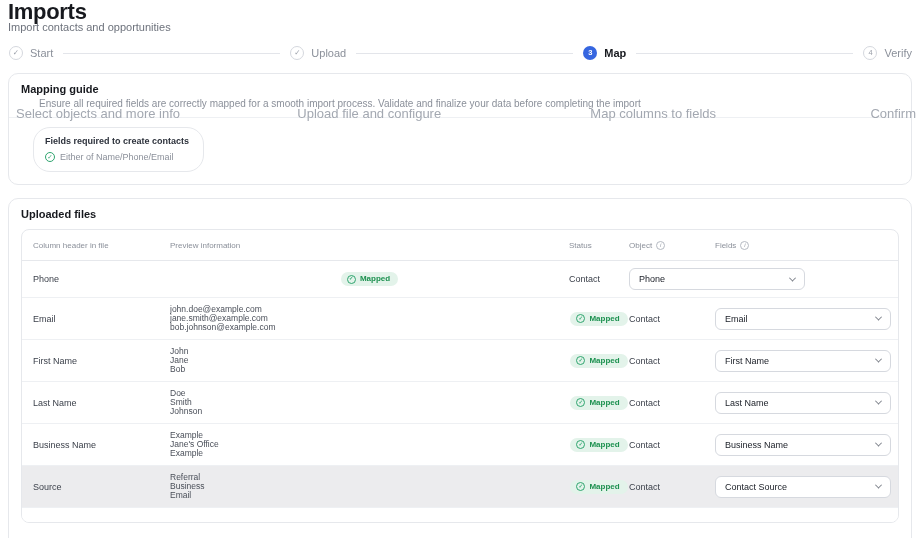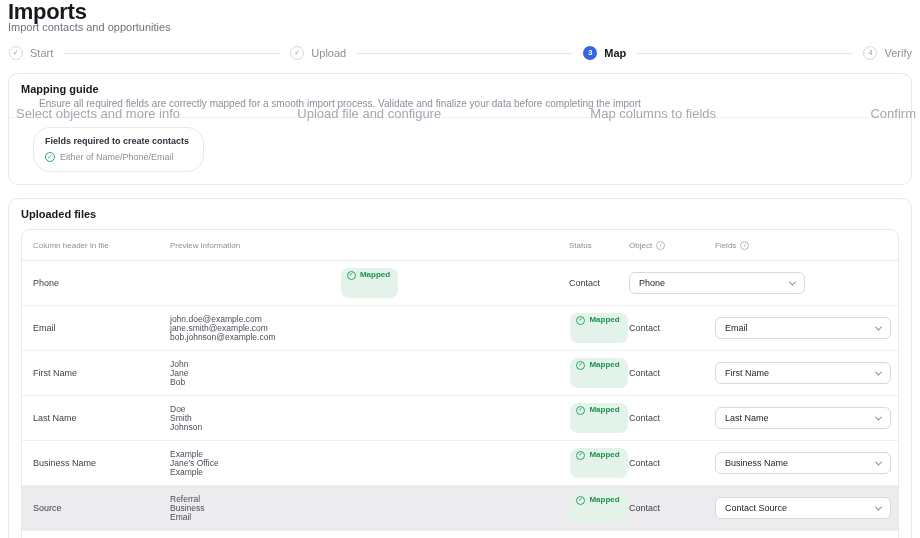--- a/index.html
+++ b/index.html
@@ -64,21 +64,21 @@
   }
   .trow { padding:7px 11px; border-top:1px solid #eef0f3; background:#fff; }
   .trow:first-of-type { border-top:none; }
   .trow.highlighted { background:#ececee; }
   .c-name { font-size:9px; color:#3c414b; }
   .c-preview div { font-size:8.5px; color:#4a4f59; line-height:9px; white-space:nowrap; overflow:hidden; }
   .c-status { display:flex; justify-content:center; }
   .badge {
     display:inline-flex; align-items:center; gap:4px;
     background:#e3f3ea; color:#1d9150; border-radius:8px;
-    padding:2px 8px 18px 6px; font-size:8px; font-weight:600; line-height:10px;
+    padding:2px 8px 2px 6px; font-size:8px; font-weight:600; line-height:10px;
   }
   .badge .circle-check { width:9px; height:9px; font-size:5.5px; border-color:#2fa56f; }
   .c-object { font-size:9px; color:#3c414b; }
   .select {
     height:22px; width:176px; background:#fff;
     border:1px solid #d6d9df; border-radius:6px;
     display:flex; align-items:center; justify-content:space-between;
     padding:0 9px; font-size:9px; color:#20242c; cursor:pointer;
   }
   .chevron { width:5px; height:5px; border-right:1.2px solid #7a7f88; border-bottom:1.2px solid #7a7f88; transform:rotate(45deg) translate(-1px,-1px); flex:0 0 auto; }

